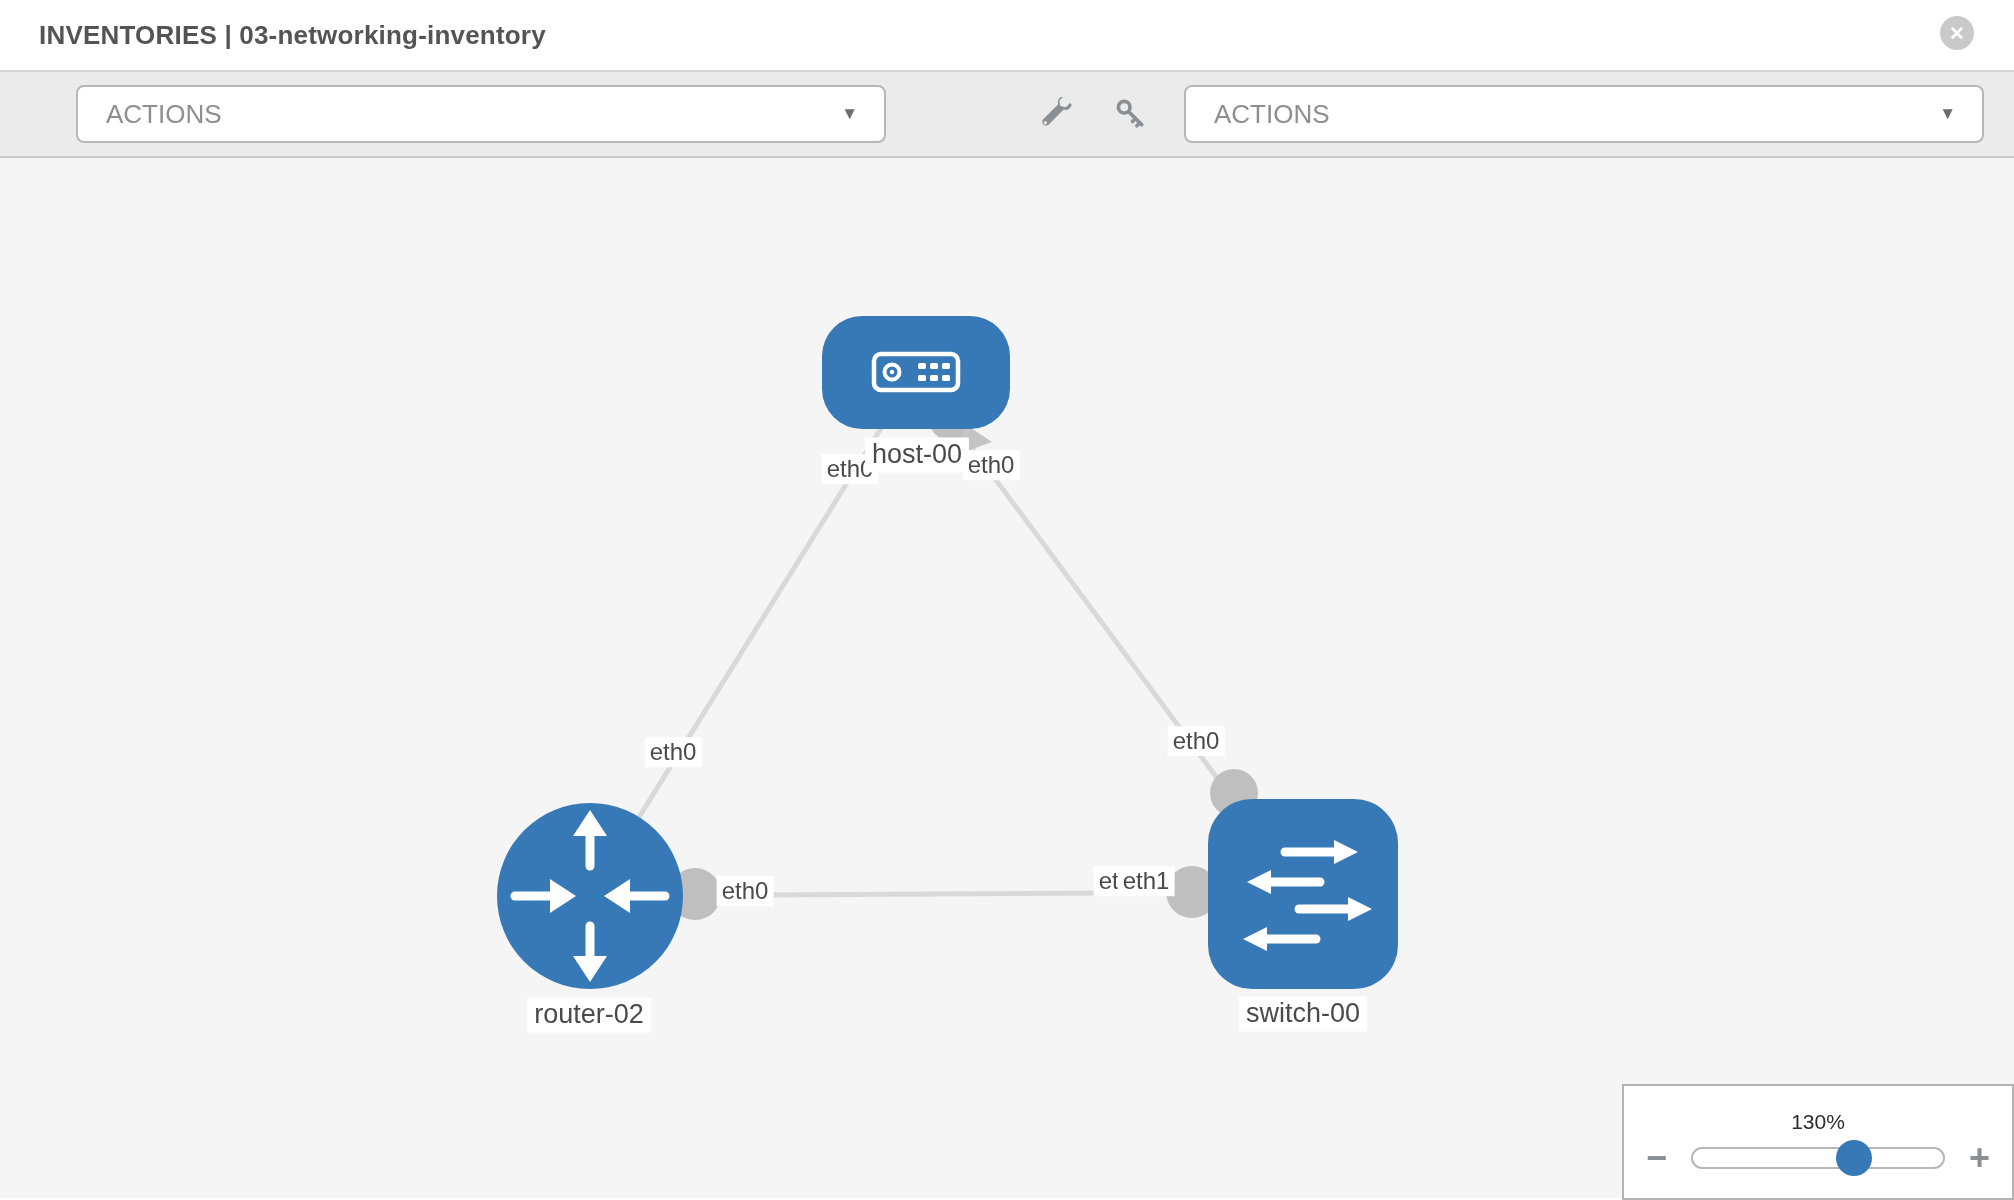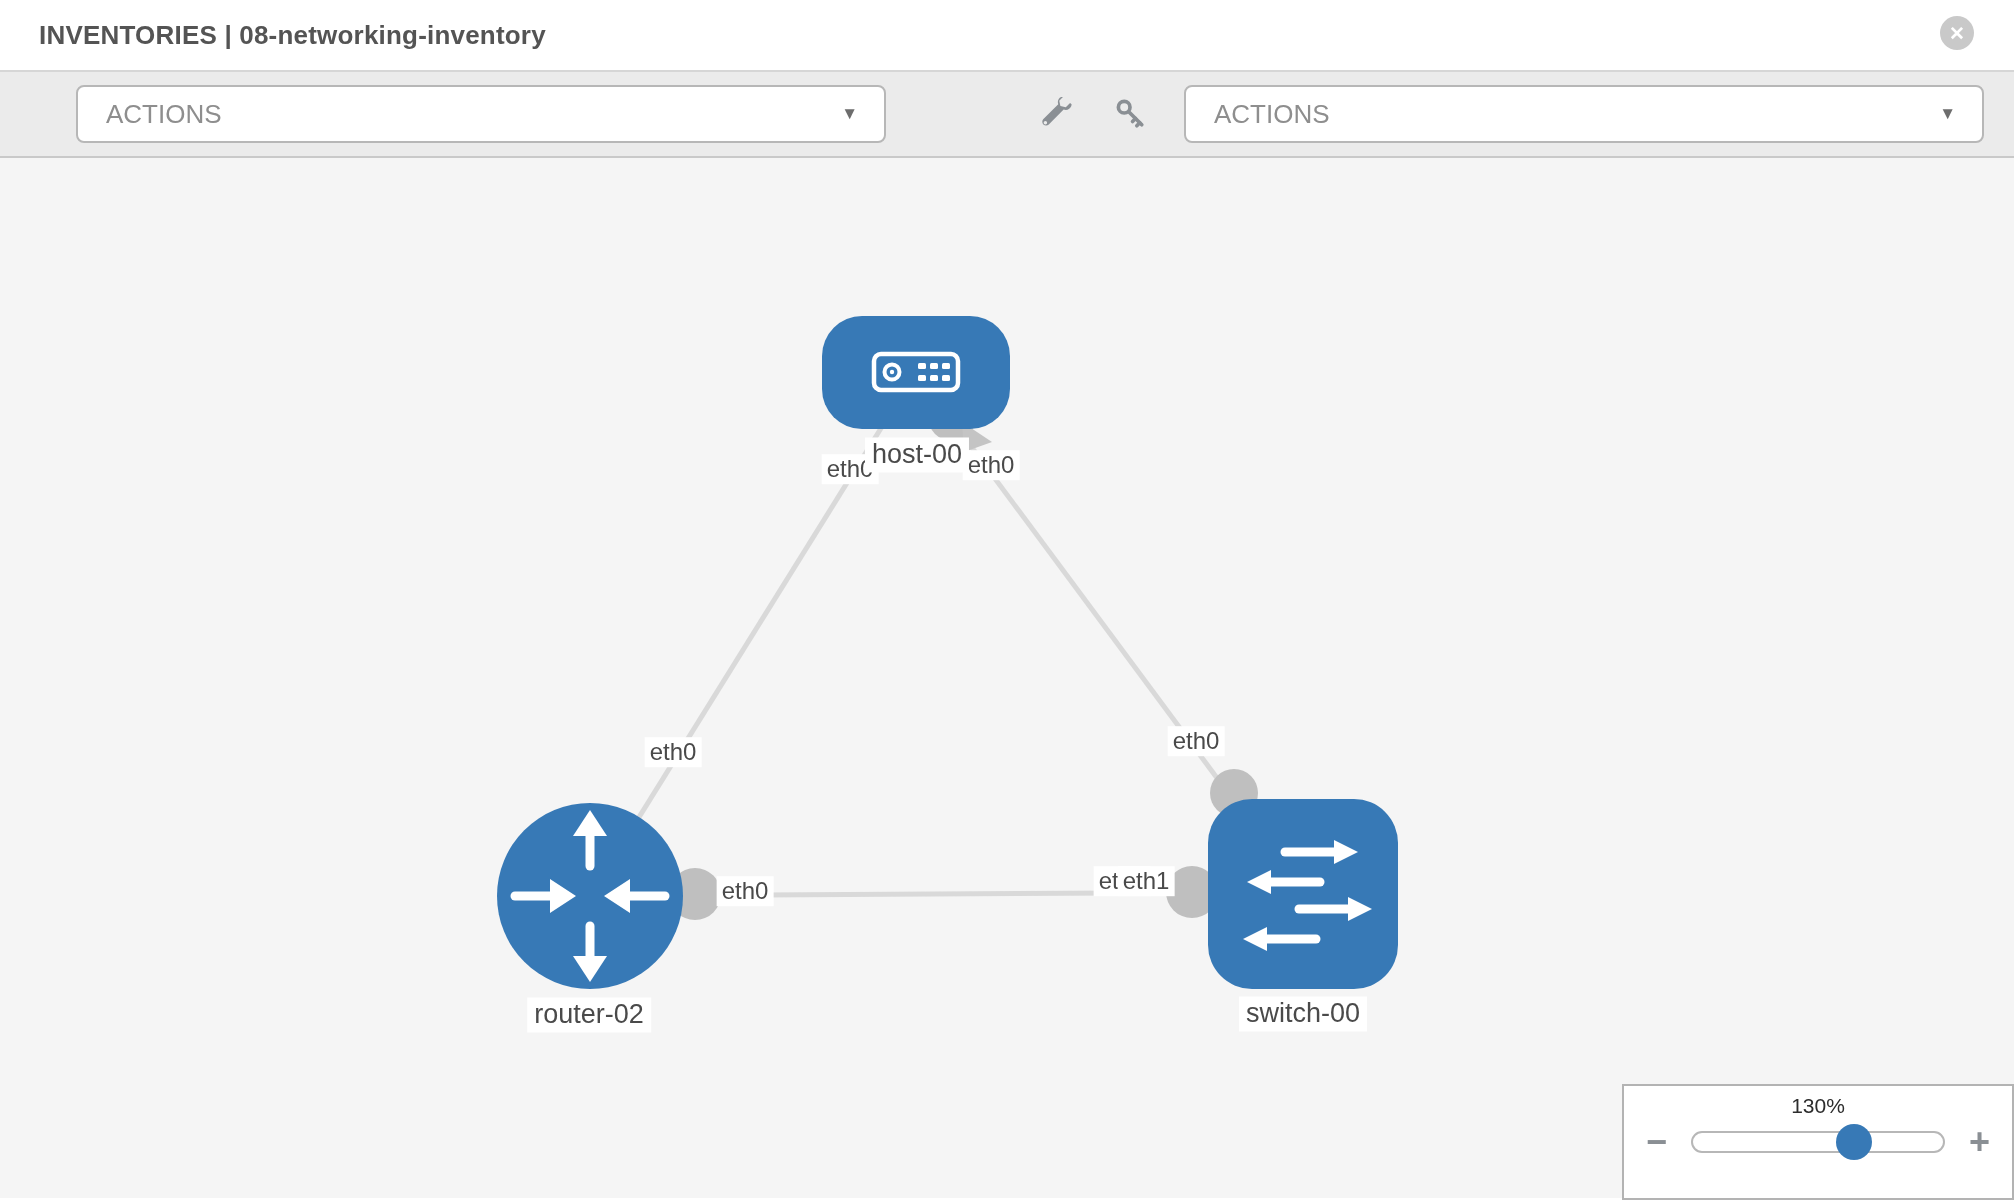--- a/index.html
+++ b/index.html
@@ -38,34 +38,34 @@
   .net-svg { position:absolute; left:0; top:0; }
 
   .chip { position:absolute; transform:translate(-50%,-50%); background:#ffffff;
     color:#4a4a4a; white-space:nowrap; line-height:1.15; padding:2px 7px; }
   .node-label { font-size:27px; }
   .iface-label { font-size:24px; padding:1px 5px; }
 
   
   .zoom-panel { position:absolute; left:1622px; top:926px; width:392px; height:116px;
     background:#ffffff; border:2px solid #b3b3b3; }
-  .zoom-level { text-align:center; margin-top:8px; font-size:21px; color:#2d2d2d; }
+  .zoom-level { text-align:center; margin-top:24px; font-size:21px; color:#2d2d2d; }
   .zoom-row { display:flex; align-items:center; margin-top:10px; padding:0 22px; }
   .zoom-btn { color:#8a8f94; font-size:36px; font-weight:bold; line-height:28px;
     cursor:pointer; user-select:none; }
   .zoom-track { position:relative; flex:1; height:22px; margin:0 24px;
     background:#ffffff; border:2px solid #b7b7b7; border-radius:11px; cursor:pointer; }
   .zoom-thumb { position:absolute; top:50%; left:64.5%; width:36px; height:36px;
     border-radius:50%; background:#3779b6; transform:translate(-50%,-50%); cursor:grab; }
 </style>
 </head>
 <body>
 
 <div class="header">
-  <div class="header-title">INVENTORIES | 08-networking-inventory</div>
+  <div class="header-title">INVENTORIES | 03-networking-inventory</div>
   <div class="close-btn">
     <span>✕</span>
   </div>
 </div>
 
 <div class="toolbar">
   <div class="select-box actions-box">
     <span class="ph">ACTIONS</span>
     <span class="caret">▼</span>
   </div>

